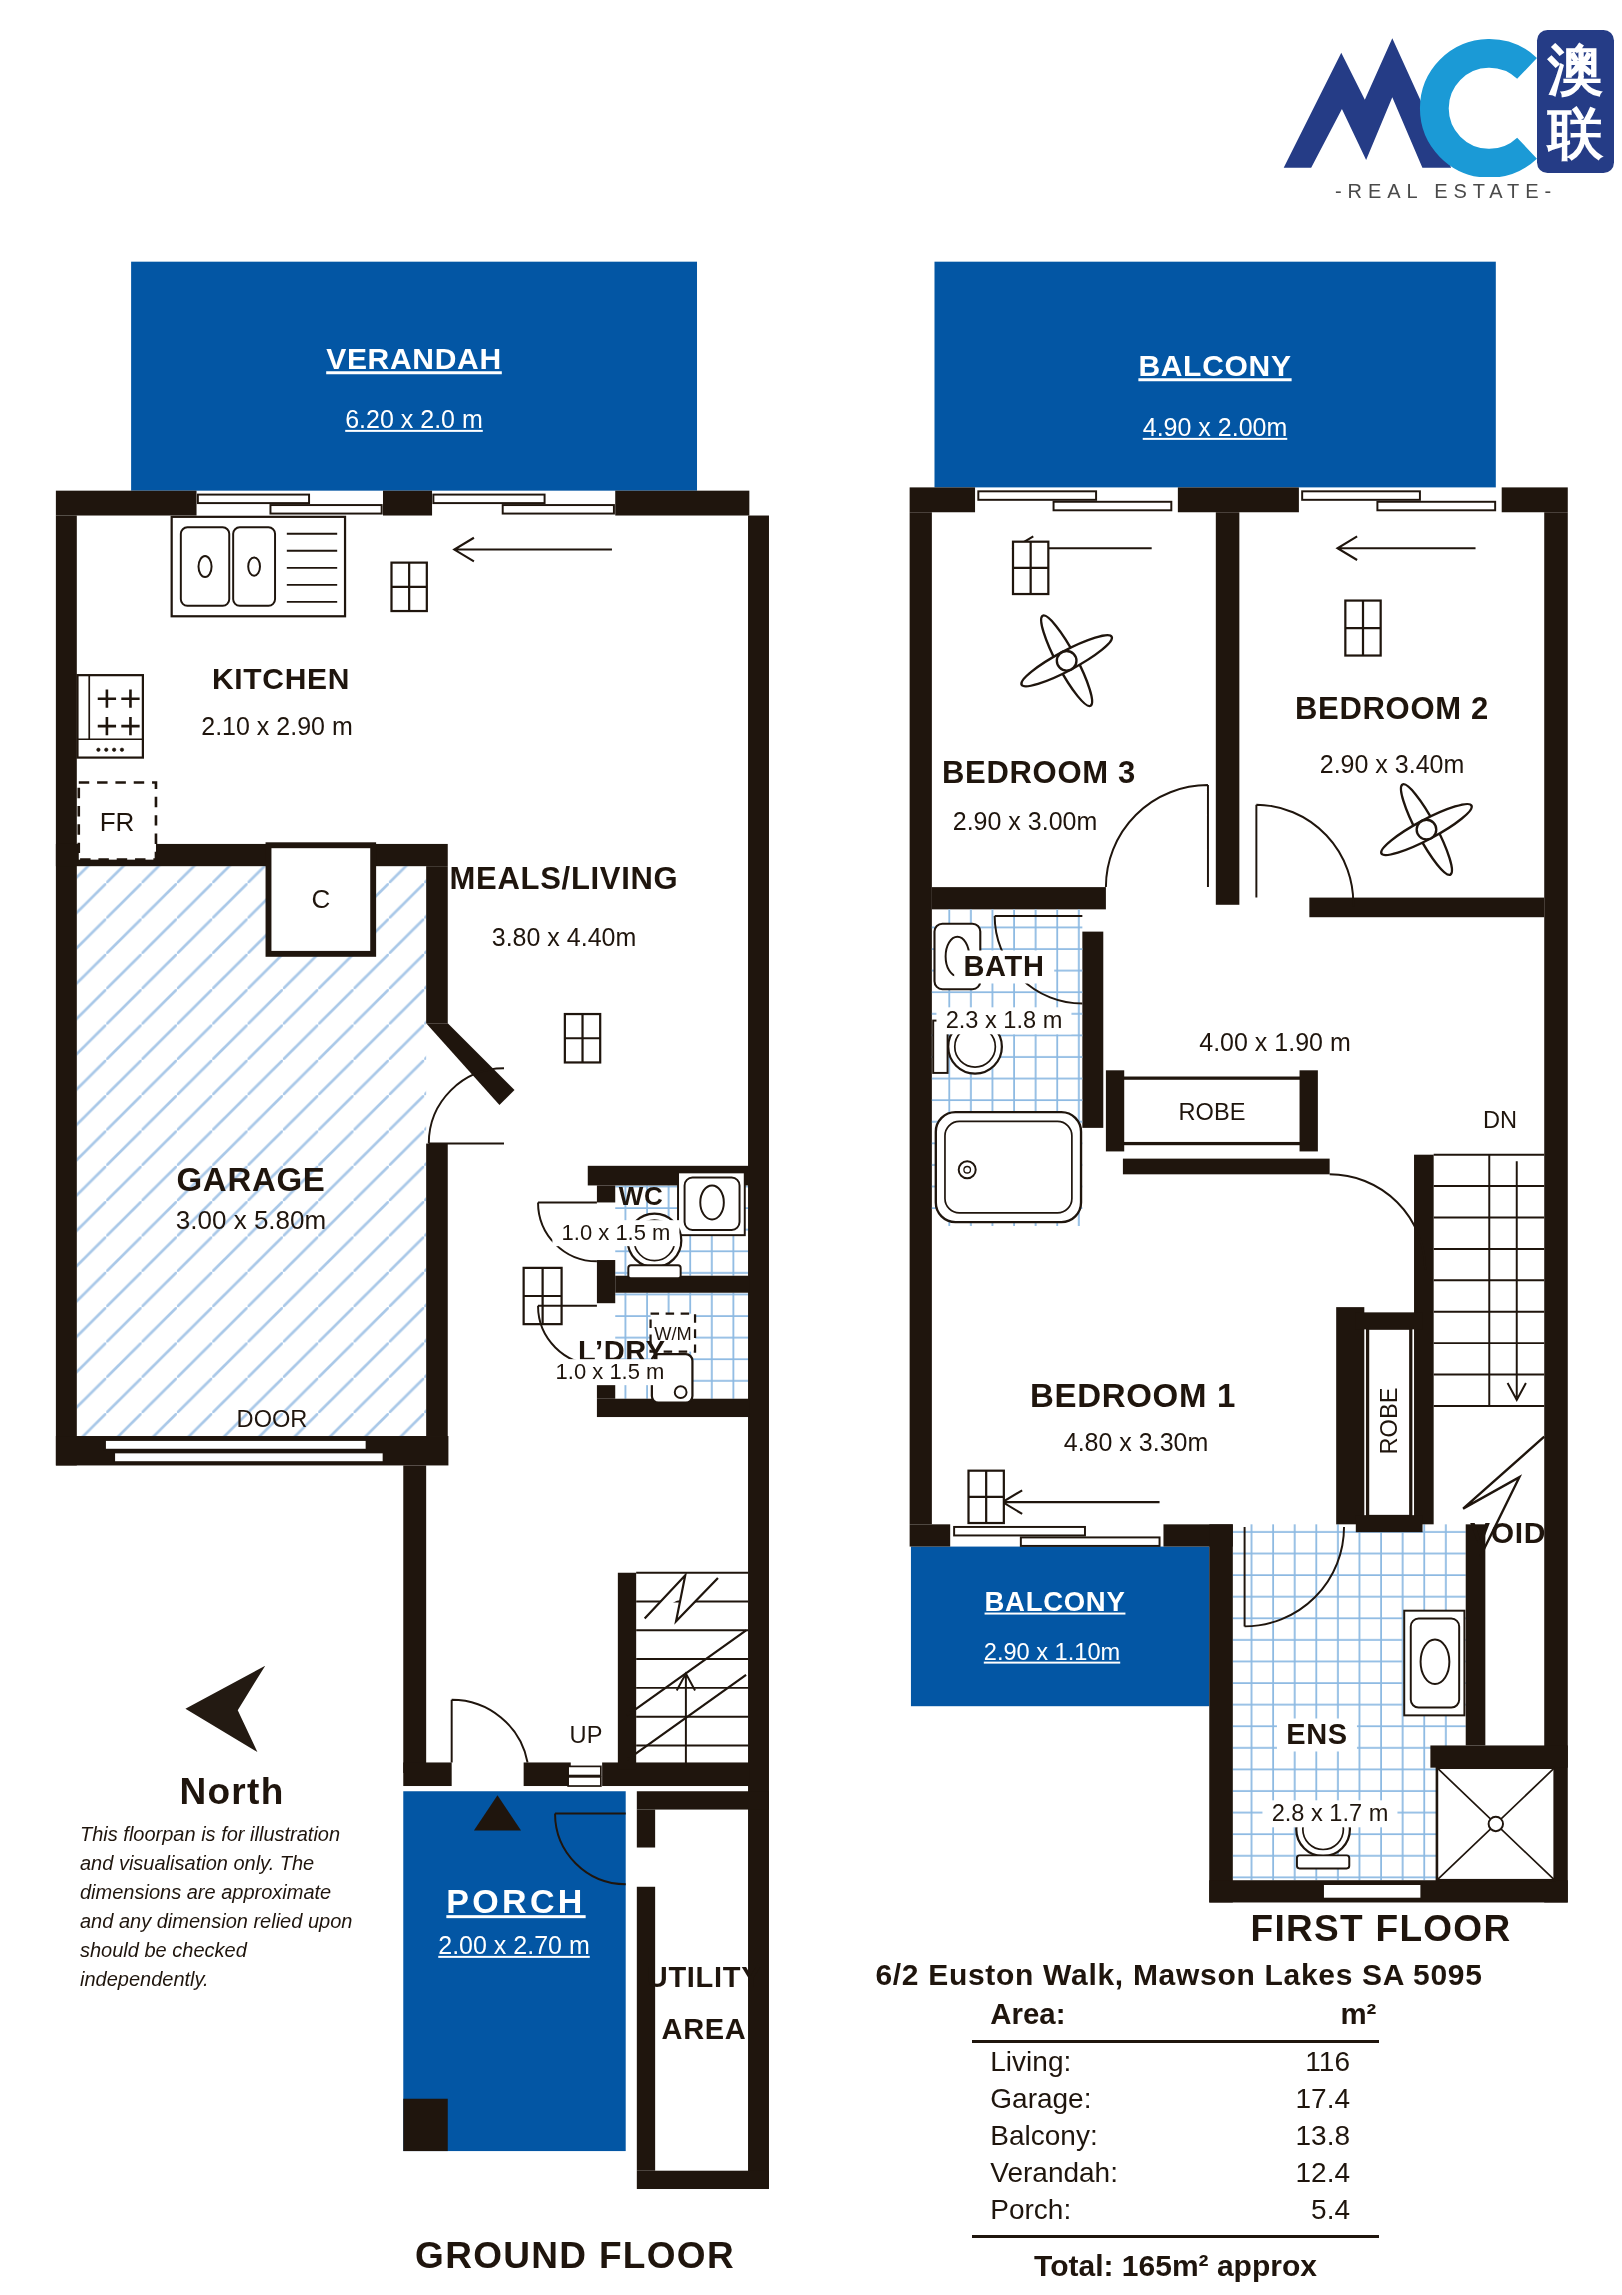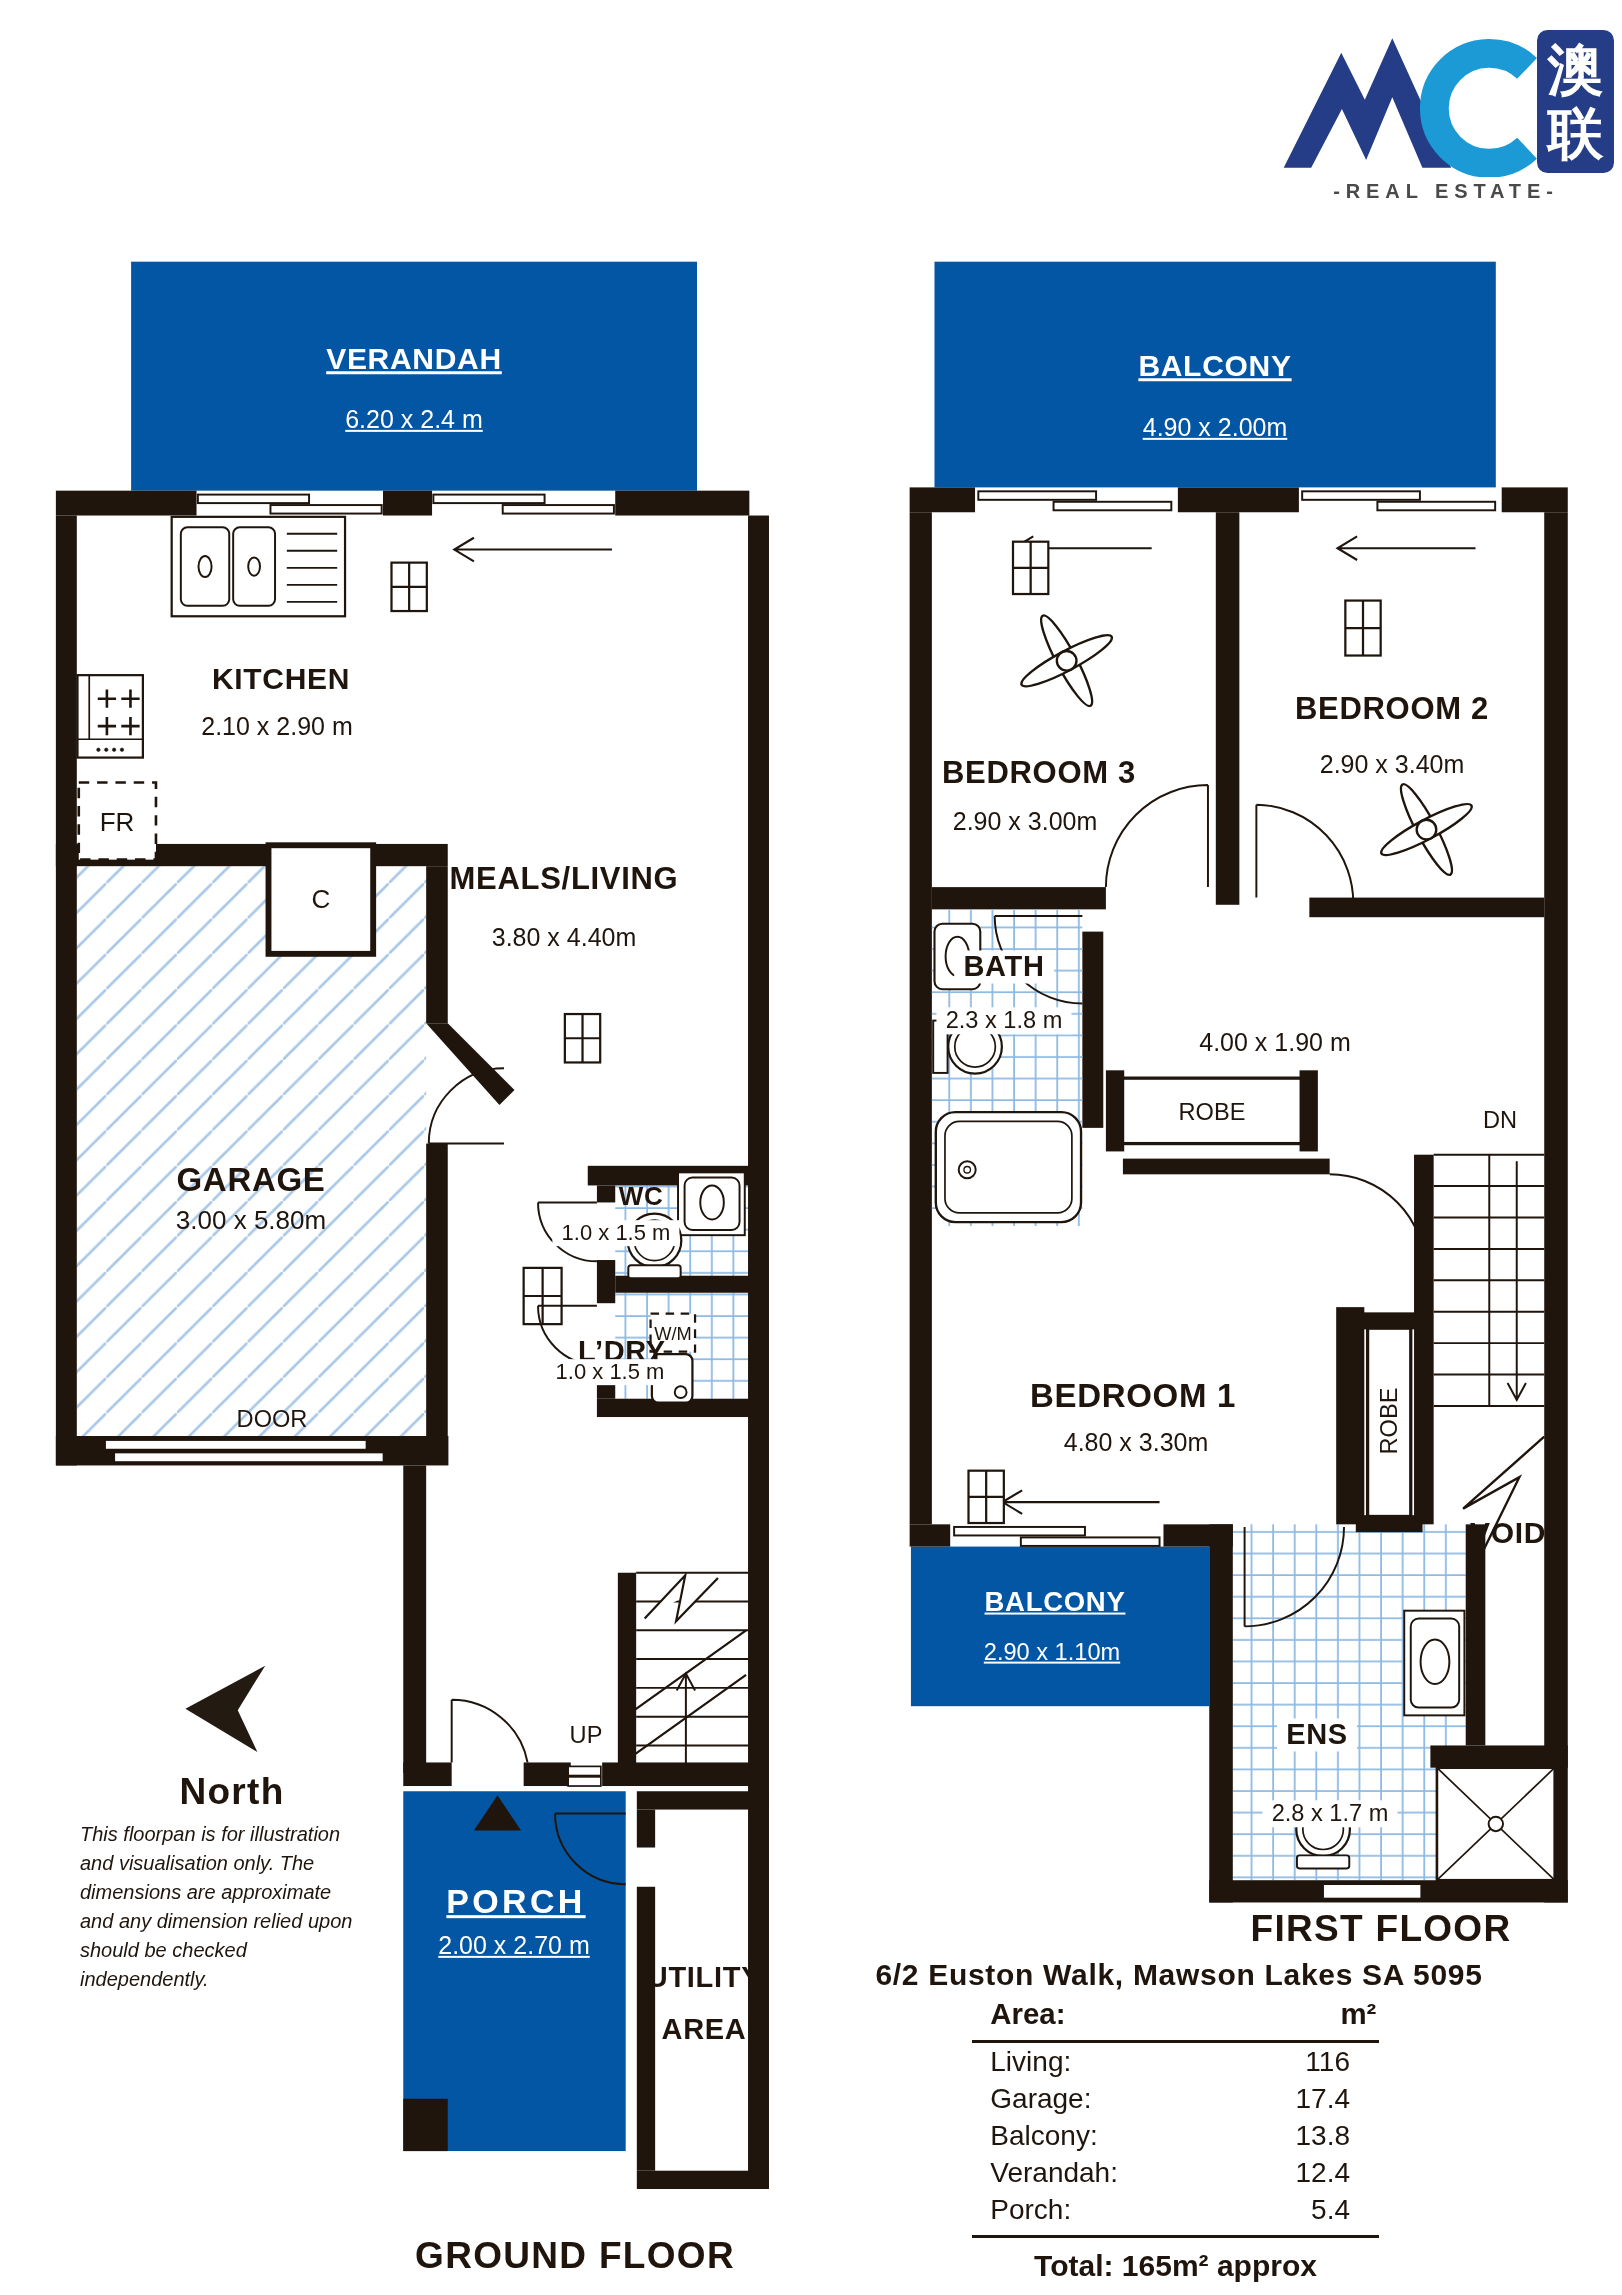--- a/index.html
+++ b/index.html
@@ -20,21 +20,21 @@
   .f36{font-size:23.6px;} .f34{font-size:22px;} .f28{font-size:18.3px;}
   .f56{font-size:37px;letter-spacing:1.3px;}
   .disclaimer{position:absolute;left:80px;top:1820px;width:393px;font-size:20px;font-style:italic;
               line-height:29px;color:#1f150d;}
   
   #logo{position:absolute;left:1277px;top:19.6px;width:321px;height:190px;}
   #logo-cjk{position:absolute;left:260px;top:10.5px;width:77px;height:143px;background:#253c86;
             border-radius:10.5px;color:#fff;display:flex;flex-direction:column;align-items:center;
             justify-content:center;font-weight:bold;font-size:56px;line-height:64px;}
   #logo-tagline{position:absolute;left:0px;top:160px;width:338px;text-align:center;color:#4a4a4a;
-            font-size:20px;letter-spacing:5.9px;font-weight:bold;white-space:nowrap;}
+            font-size:20px;letter-spacing:5.9px;font-weight:normal;white-space:nowrap;}
   
   #area-table{position:absolute;left:972px;top:1997px;width:407px;font-size:28px;}
   #area-table .hdr{display:flex;justify-content:space-between;font-weight:bold;font-size:29.4px;padding:0 2.6px 9.2px 18.3px;}
   #area-table .rule{height:3.3px;background:#1f150d;}
   #area-table .row{display:flex;justify-content:space-between;padding:2px 29px 2px 18.3px;line-height:33px;}
   #area-table .total{text-align:center;font-weight:bold;font-size:30px;padding-top:10.5px;}
 </style>
 </head>
 <body>
 
@@ -308,21 +308,21 @@
       <path d="M 382,74 A 84,84 0 1 0 382,196" stroke="#1b9ad6" stroke-width="44" fill="none"></path>
     </svg>
     <div id="logo-cjk">
       <span>澳</span>
       <span>联</span>
     </div>
     <div id="logo-tagline">-REAL ESTATE-</div>
   </div>
 
   <div class="lbl room white f46" style="left:414px;top:359px">VERANDAH</div>
-  <div class="lbl dims white f38" style="left:414px;top:419px">6.20 x 2.4 m</div>
+  <div class="lbl dims white f38" style="left:414px;top:419px">6.20 x 2.0 m</div>
   <div class="lbl room f46" style="left:281px;top:679px">KITCHEN</div>
   <div class="lbl dims f38" style="left:277px;top:726px">2.10 x 2.90 m</div>
   <div class="lbl f40" style="left:117px;top:823px">FR</div>
   <div class="lbl f40" style="left:321px;top:900px">C</div>
   <div class="lbl room f48" style="left:564px;top:879px">MEALS/LIVING</div>
   <div class="lbl dims f38" style="left:564px;top:937px">3.80 x 4.40m</div>
   <div class="lbl room f50" style="left:251px;top:1171px">GARAGE</div>
   <div class="lbl dims f40" style="left:251px;top:1221px">3.00 x 5.80m</div>
   <div class="lbl dims f36" style="left:272px;top:1419px">DOOR</div>
   <div class="lbl room f40" style="left:641px;top:1197px">WC</div>

